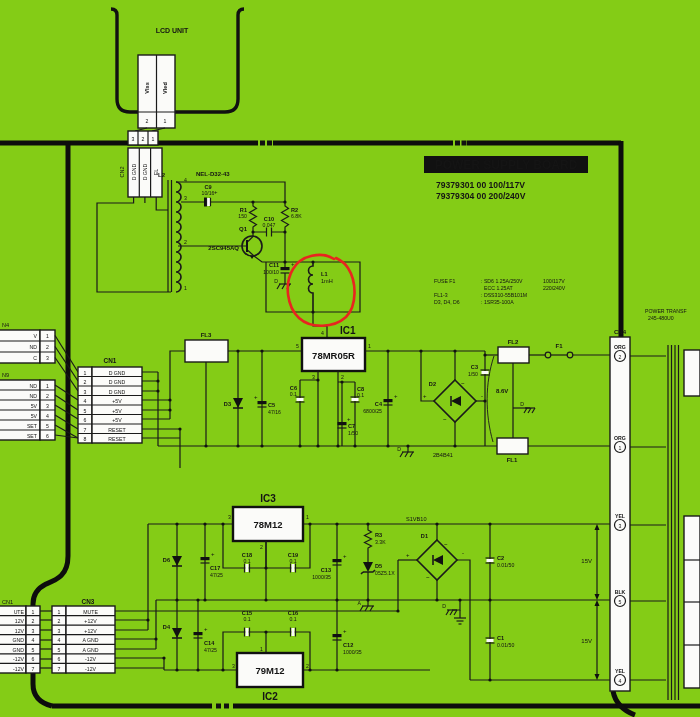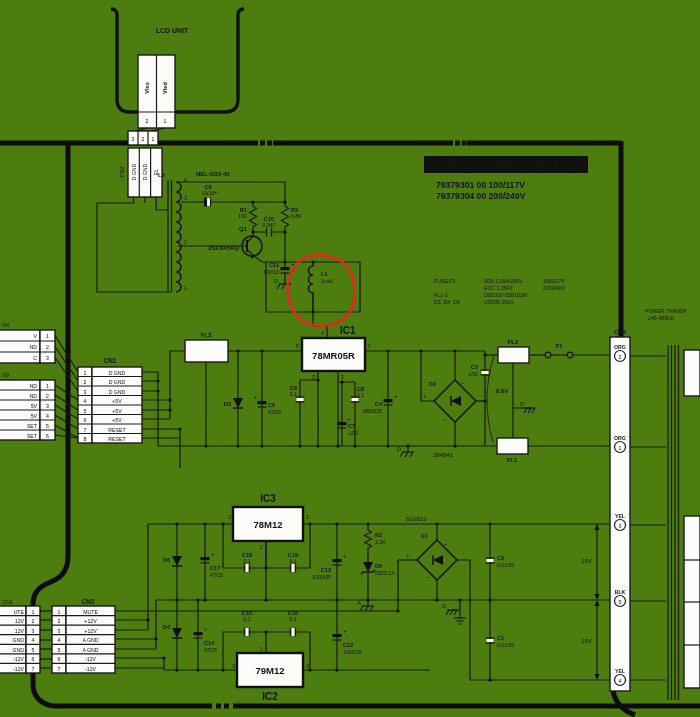--- a/index.html
+++ b/index.html
@@ -1,16 +1,16 @@
 <!DOCTYPE html>
 <html><head>
 <meta charset="utf-8">
 <style>
   html,body{margin:0;padding:0;background:#fbfbf9;}
-  #page{width:700px;height:717px;position:relative;background:#4d7c0f;overflow:hidden;}
+  #page{width:700px;height:717px;position:relative;background:#84cc16;overflow:hidden;}
   svg{position:absolute;left:0;top:0;}
   svg text{font-family:"Liberation Sans", sans-serif;fill:#141414;}
   .w{stroke:#1a1a1a;stroke-width:1.2;fill:none;}
   .w2{stroke:#1a1a1a;stroke-width:1.6;fill:none;}
   .bus{stroke:#0d0d0d;stroke-width:5;fill:none;}
   .box{stroke:#1a1a1a;stroke-width:1.4;fill:#fbfbf9;}
   .icbox{stroke:#111;stroke-width:2.4;fill:#fbfbf9;}
   .t5{font-size:5.2px;}
   .t55{font-size:5.6px;}
   .t6{font-size:6px;}

